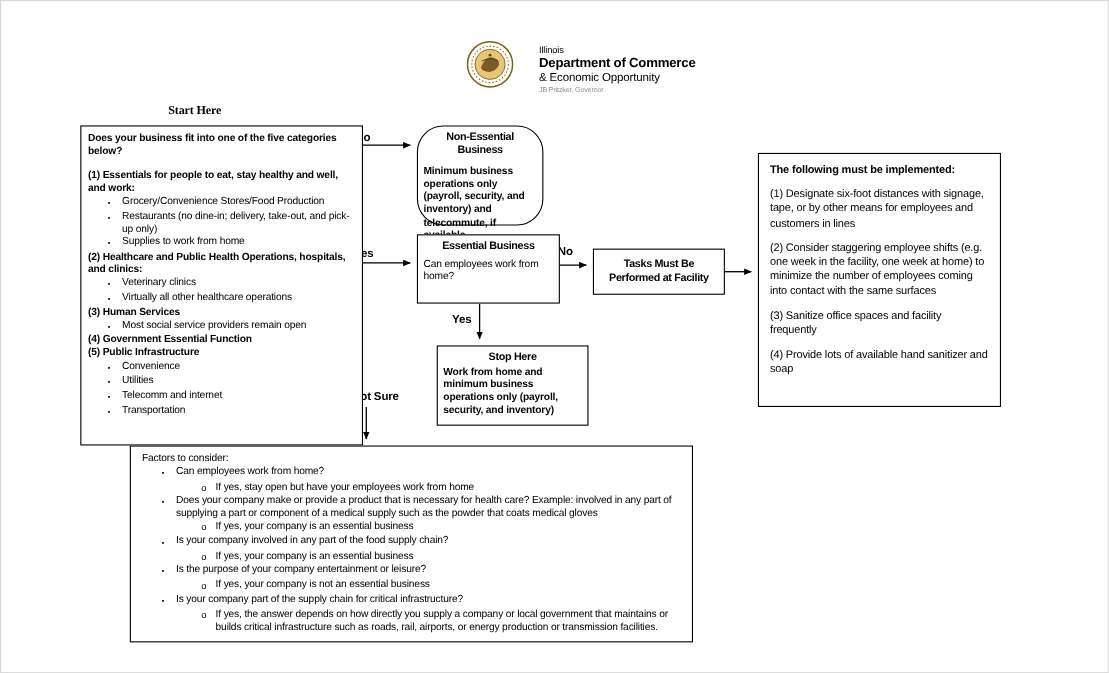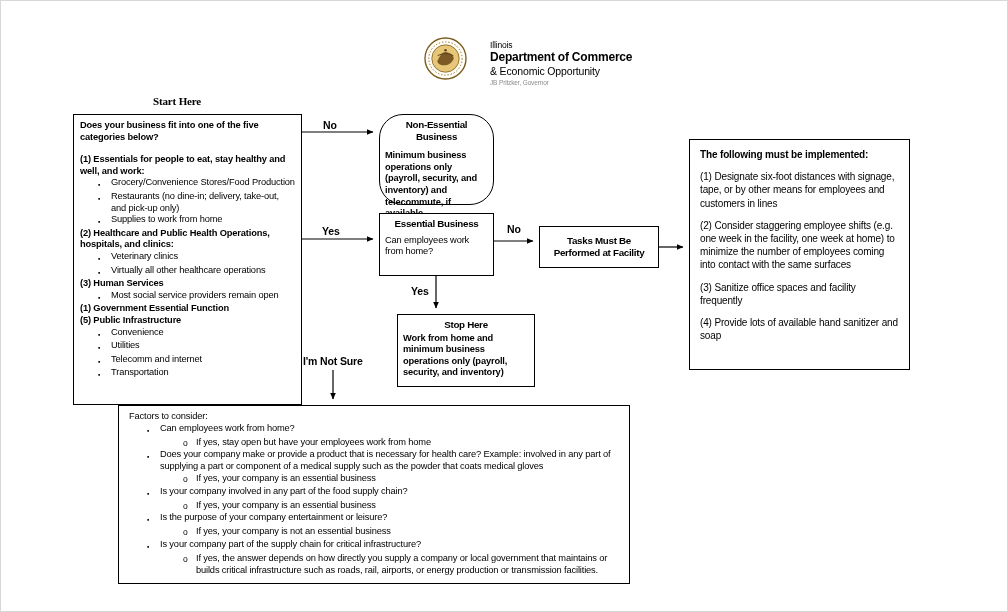--- a/index.html
+++ b/index.html
@@ -18,35 +18,35 @@
   #seal { width:43px; height:43px; }
   #logo-text { margin-left:5px; padding-top:4px; line-height:1.15; }
   .lg-state { font-size:8.5px; }
   .lg-dept  { font-size:12px; font-weight:bold; letter-spacing:-0.2px; }
   .lg-sub   { font-size:10.5px; }
   .lg-tag   { font-size:6.5px; color:#8e8e8e; margin-top:2px; }
 
   #start-here { position:absolute; left:152px; top:94px; font-weight:bold; font-size:11px;font-family:Liberation Serif, serif; }
 
   
-  #category-box { left:72px; top:113px; width:229px; height:291px; padding:5px 6px;
+  #category-box { left:72px; top:113px; width:257px; height:291px; padding:5px 6px;
                   font-size:9.3px; line-height:11.6px; }
   #category-box .intro { font-weight:bold; margin-bottom:11px; }
   .cat-label { font-weight:bold; }
   .b-row { display:flex; margin-left:18px; }
   .sq { flex:0 0 13px; font-size:6.5px; padding-top:2px; }
   .b-txt { flex:1; }
 
   
   .node-title { font-weight:bold; text-align:center; font-size:9.8px; letter-spacing:-0.3px; }
   #non-essential-box { left:378px; top:113px; width:115px; height:91px; padding:4px 5px;
                        font-size:9.3px; line-height:11.6px;border-radius:24px; }
   #non-essential-box .node-title { margin-bottom:8px; }
   #non-essential-box .node-body { font-weight:bold; }
-  #essential-box { left:378px; top:212px; width:115px; height:63px; padding:4px 5px;
+  #essential-box { left:378px; top:212px; width:130px; height:63px; padding:4px 5px;
                    font-size:9.3px; line-height:11.6px; }
   #essential-box .node-title { margin-bottom:5px; }
   #tasks-box { left:538px; top:225px; width:120px; height:42px; display:flex;
                align-items:center; justify-content:center; text-align:center;
                font-weight:bold; font-size:9.8px; line-height:12px; letter-spacing:-0.3px; padding:2px 6px; }
   #stop-box { left:378px; top:313px; width:138px; height:73px; padding:4px 5px;
               font-size:9.3px; line-height:11.6px;margin-left:18px; }
   #stop-box .node-title { margin-bottom:2px; }
   #stop-box .node-body { font-weight:bold; }
 
@@ -143,21 +143,21 @@
 
     <div>
       <div class="cat-label">(3) Human Services</div>
       <div class="b-row">
           <span class="sq">▪</span>
           <span class="b-txt">Most social service providers remain open</span>
         </div>
     </div>
 
     <div>
-      <div class="cat-label">(1) Government Essential Function</div>
+      <div class="cat-label">(4) Government Essential Function</div>
     </div>
 
     <div>
       <div class="cat-label">(5) Public Infrastructure</div>
       <div class="b-row">
           <span class="sq">▪</span>
           <span class="b-txt">Convenience</span>
         </div>
       <div class="b-row">
           <span class="sq">▪</span>

